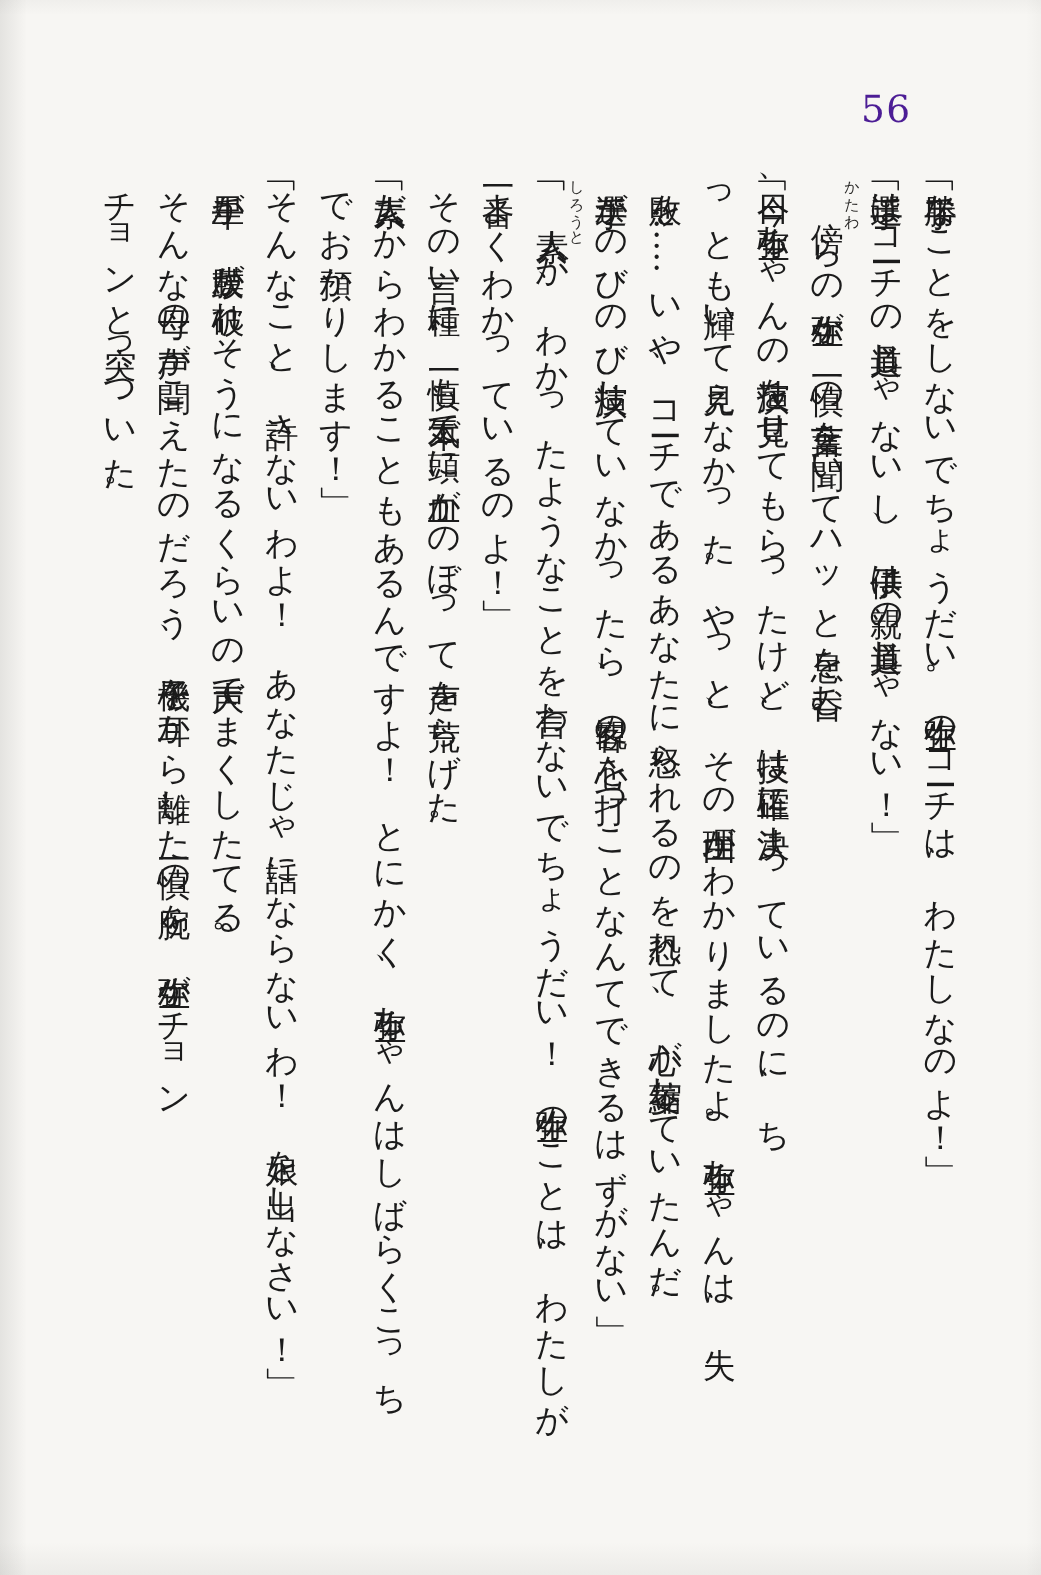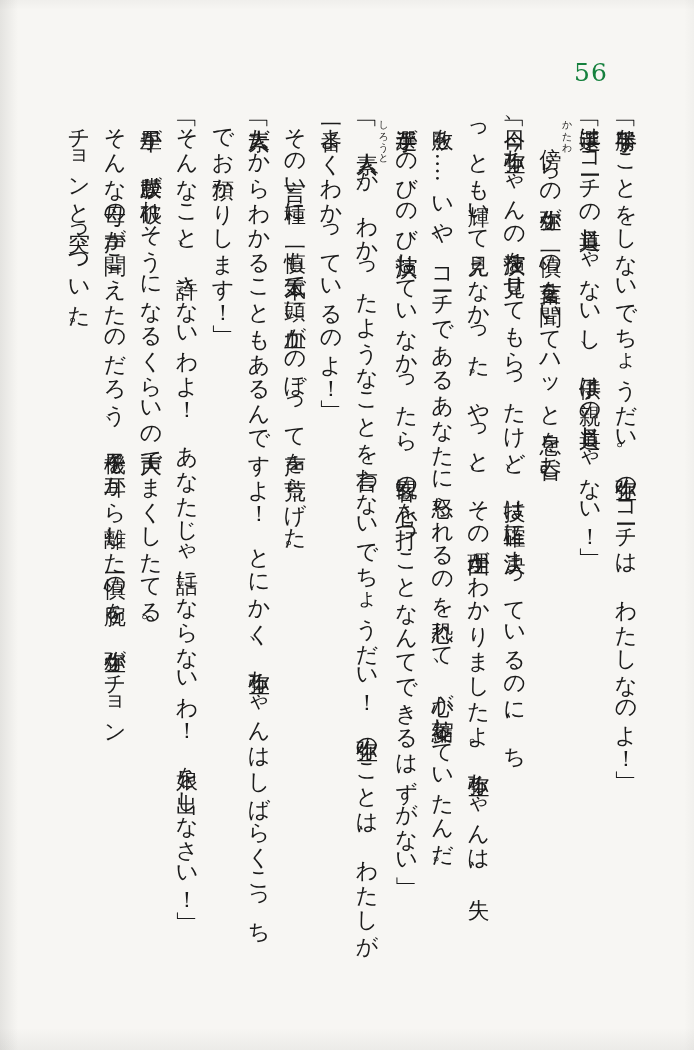--- a/index.html
+++ b/index.html
@@ -22,21 +22,21 @@
       linear-gradient(to top, rgba(60,60,58,0.06), rgba(60,60,58,0) 22px),
       linear-gradient(to bottom, rgba(60,60,58,0.04), rgba(60,60,58,0) 10px),
       linear-gradient(to left, rgba(60,60,58,0.03), rgba(60,60,58,0) 10px);
   }
   .page-number {
     position: absolute;
     top: 58px;
     left: 574px;
     font-size: 25px;
     letter-spacing: 1px;
-    color: #15803d;
+    color: #4c1d95;
   }
   .page-text {
     position: absolute;
     top: 113px;
     right: 50px;
     height: 866px;
     width: 578px;
     writing-mode: vertical-rl;
     text-orientation: mixed;
     font-size: 22px;

